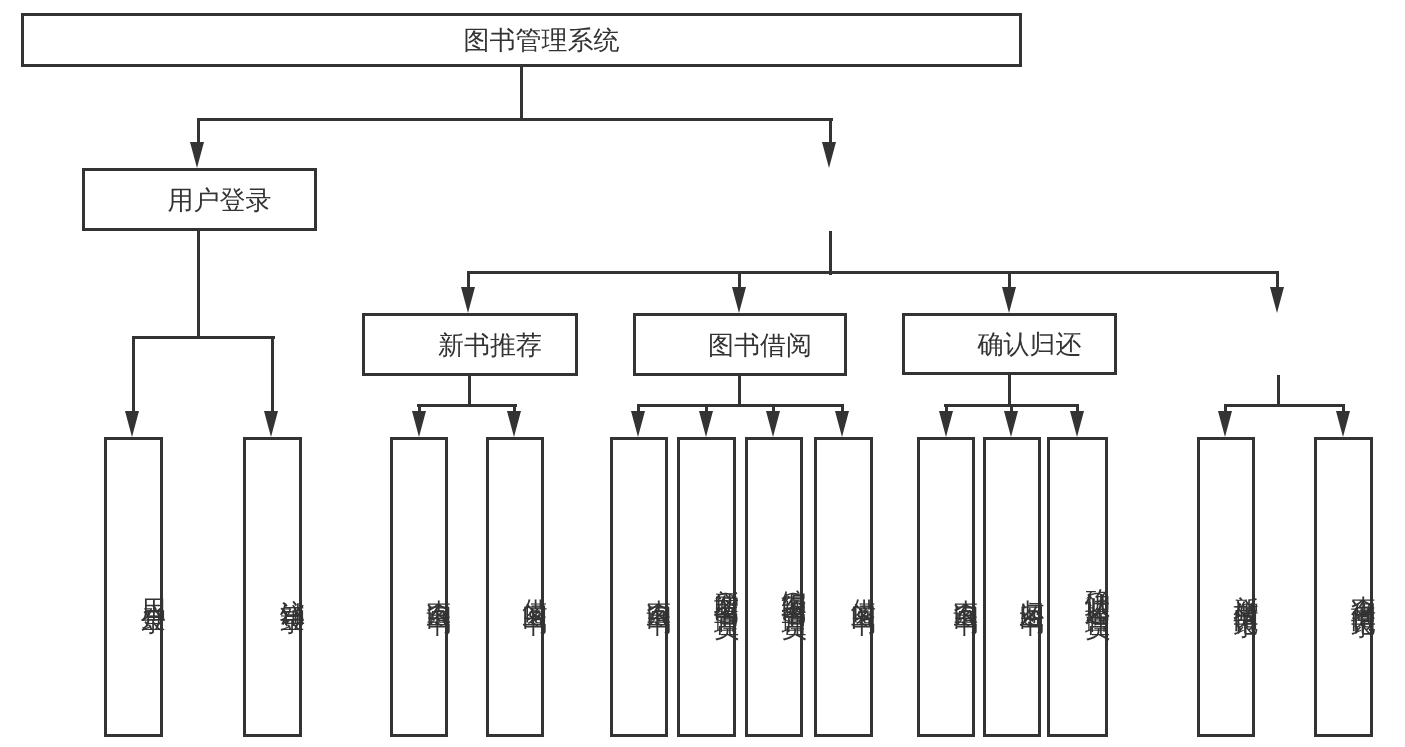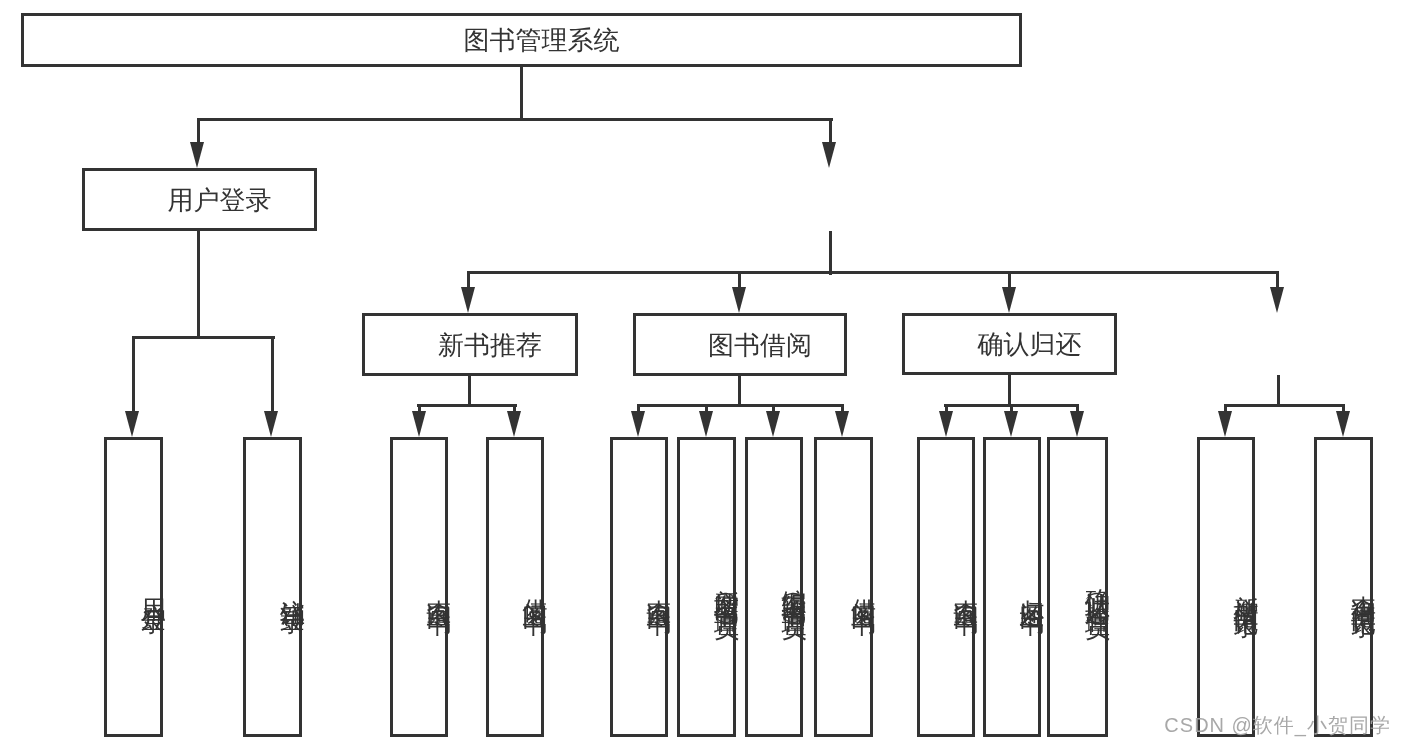--- a/index.html
+++ b/index.html
@@ -114,15 +114,14 @@
   <div class="box vbox" style="left:745px;top:437px;width:58px;height:300px;">编辑图书（管理员）</div>
   <div class="box vbox" style="left:814px;top:437px;width:59px;height:300px;">借阅图书</div>
 
   <div class="box vbox" style="left:917px;top:437px;width:58px;height:300px;">查询图书</div>
   <div class="box vbox" style="left:983px;top:437px;width:58px;height:300px;">归还图书</div>
   <div class="box vbox" style="left:1047px;top:437px;width:61px;height:300px;">确认归还（管理员）</div>
 
   <div class="box vbox" style="left:1197px;top:437px;width:58px;height:300px;">新增借阅记录</div>
   <div class="box vbox" style="left:1314px;top:437px;width:59px;height:300px;">查询借阅记录</div>
 
-  <div class="watermark">CSDN @软件_小贺同学</div>
 
 </div>
 
 </body></html>

